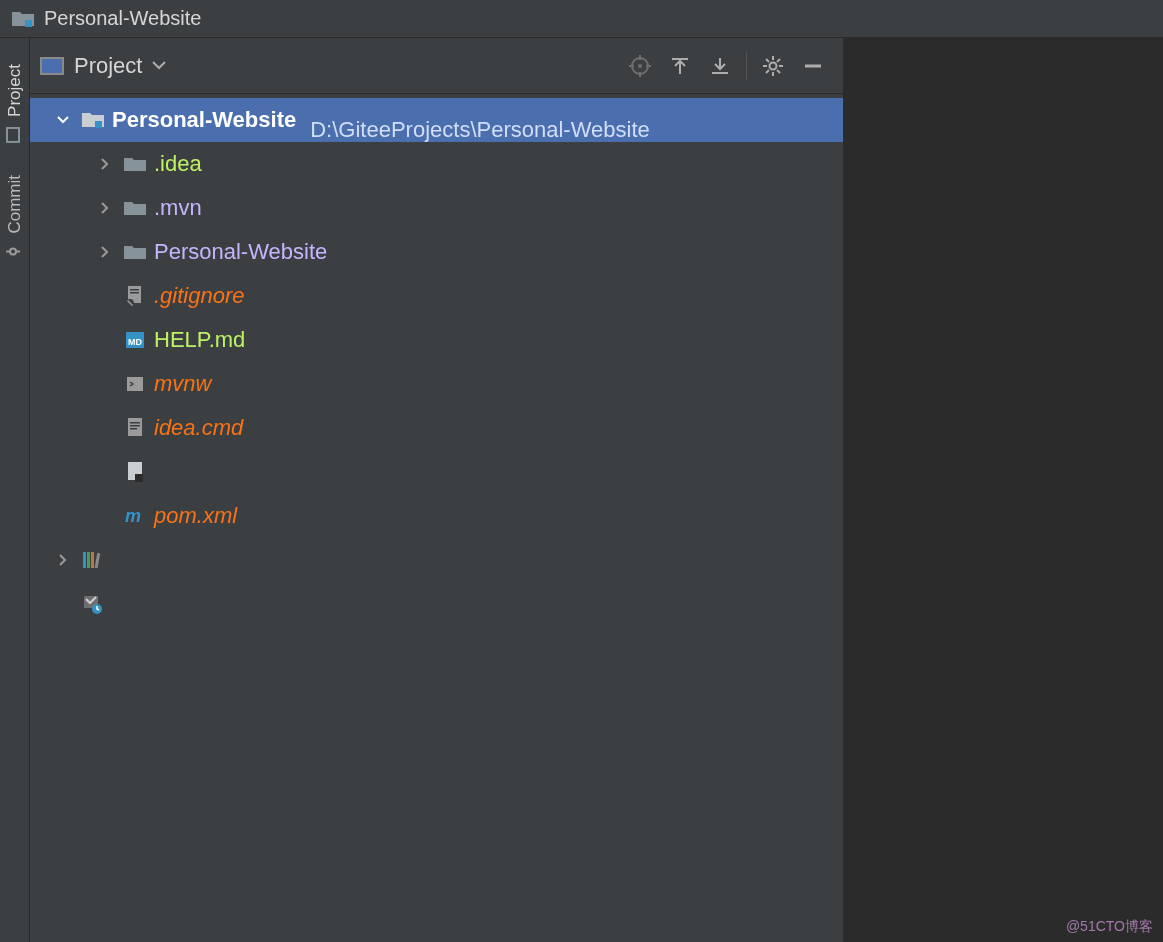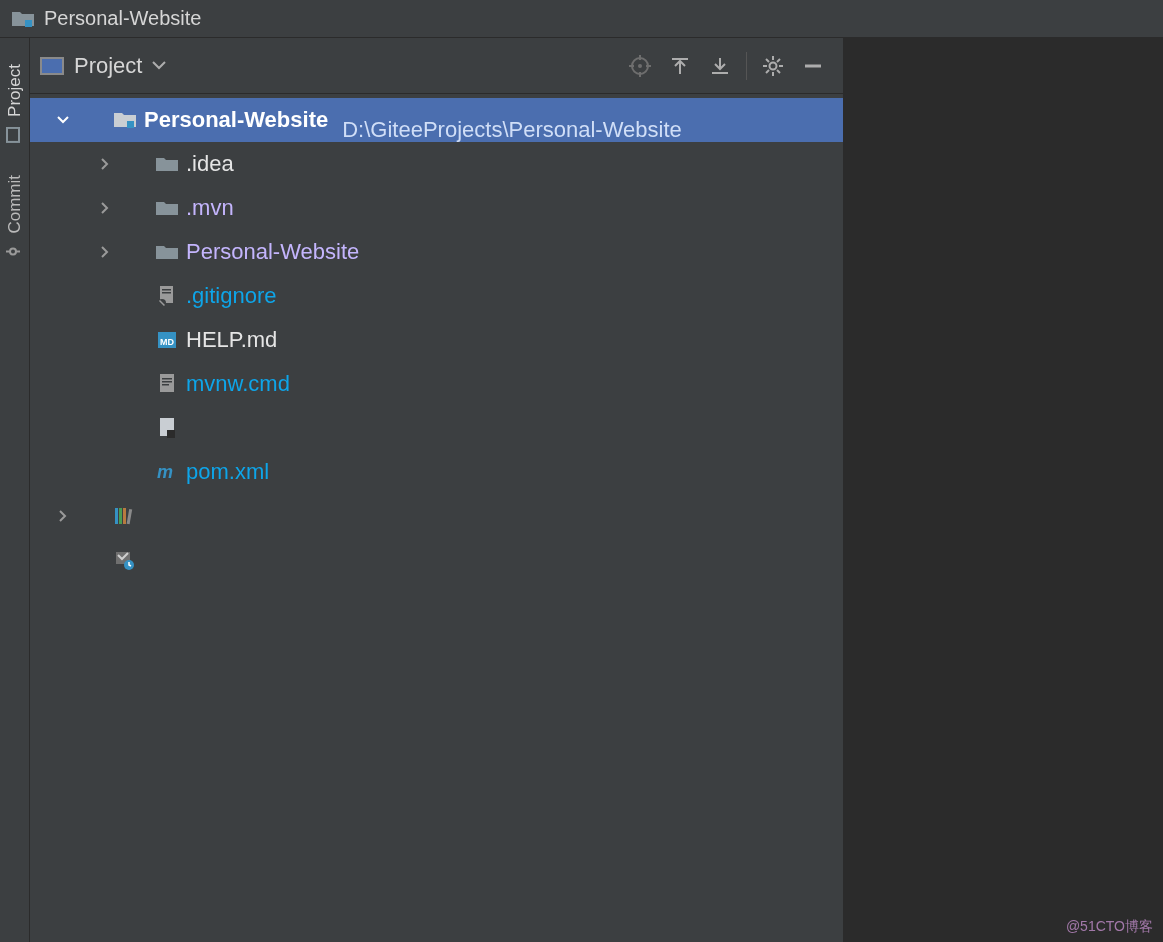--- a/index.html
+++ b/index.html
@@ -87,27 +87,27 @@
       display: flex; align-items: center;
       height: 44px;
       padding-left: 10px;
       gap: 6px;
       cursor: pointer;
     }
     .tree-row.selected { background: #4b6eaf; color: #ffffff; }
     .indent { display: inline-block; }
     .caret { width: 22px; display: flex; justify-content: center; color: #9a9a9a; }
     .tree-row.selected .caret { color: #fff; }
-    .ficon { width: 26px; display: flex; justify-content: center; align-items: flex-start; margin-left: 32px; }
+    .ficon { width: 26px; display: flex; justify-content: center; align-items: flex-start; }
     .lbl { white-space: nowrap; }
     .lbl-path { color: #8a8a8a; margin-left: 8px; }
     .tree-row.selected .lbl-path { color: #d0def7; margin-top: 19px; }
-    .c-olive { color: #e5e5e5; }
+    .c-olive { color: #bef264; }
     .c-default { color: #c4b5fd; }
-    .c-red { color: #0ea5e9; }
+    .c-red { color: #f97316; font-style: italic; }
     .watermark {
       position: absolute; right: 10px; bottom: 6px;
       font-size: 14px; color: #f0abfc; opacity: .6;
     }
     .tree-row.selected .lbl { color: #ffffff; font-weight: 600; }
   </style>
 </head>
 <body>
 
 <div class="titlebar">
@@ -287,28 +287,39 @@
                   <rect x="2" y="2" width="18" height="16" fill="#3592c4"></rect>
                   <text x="11" y="15" font-size="9" font-weight="bold" fill="#fff" text-anchor="middle">MD</text>
                 </svg>
               </span>
               <span class="lbl c-olive">HELP.md</span>
             </div>
             <div class="tree-row">
               <span class="indent" style="width:48px"></span>
               <span class="caret"></span>
               <span class="ficon">
+                <svg width="20" height="20" viewBox="0 0 20 20">
+                  <rect x="2" y="3" width="16" height="14" fill="#9a9a9a"></rect>
+                  <path d="M5 8l3 2-3 2" fill="none" stroke="#3c3f41" stroke-width="1.5"></path>
+                </svg>
+              </span>
+              <span class="lbl c-red">mvnw</span>
+            </div>
+            <div class="tree-row">
+              <span class="indent" style="width:48px"></span>
+              <span class="caret"></span>
+              <span class="ficon">
                 <svg width="18" height="22" viewBox="0 0 18 22">
                   <rect x="2" y="1" width="14" height="18" fill="#9a9a9a"></rect>
                   <rect x="4" y="5" width="10" height="1.5" fill="#3c3f41"></rect>
                   <rect x="4" y="8" width="10" height="1.5" fill="#3c3f41"></rect>
                   <rect x="4" y="11" width="7" height="1.5" fill="#3c3f41"></rect>
                 </svg>
               </span>
-              <span class="lbl c-red">mvnw.cmd</span>
+              <span class="lbl c-red">idea.cmd</span>
             </div>
             <div class="tree-row">
               <span class="indent" style="width:48px"></span>
               <span class="caret"></span>
               <span class="ficon">
                 <svg width="20" height="22" viewBox="0 0 20 22">
                   <rect x="3" y="1" width="14" height="18" fill="#c9ced3"></rect>
                   <rect x="10" y="13" width="8" height="8" fill="#2b2b2b"></rect>
                 </svg>
               </span>

